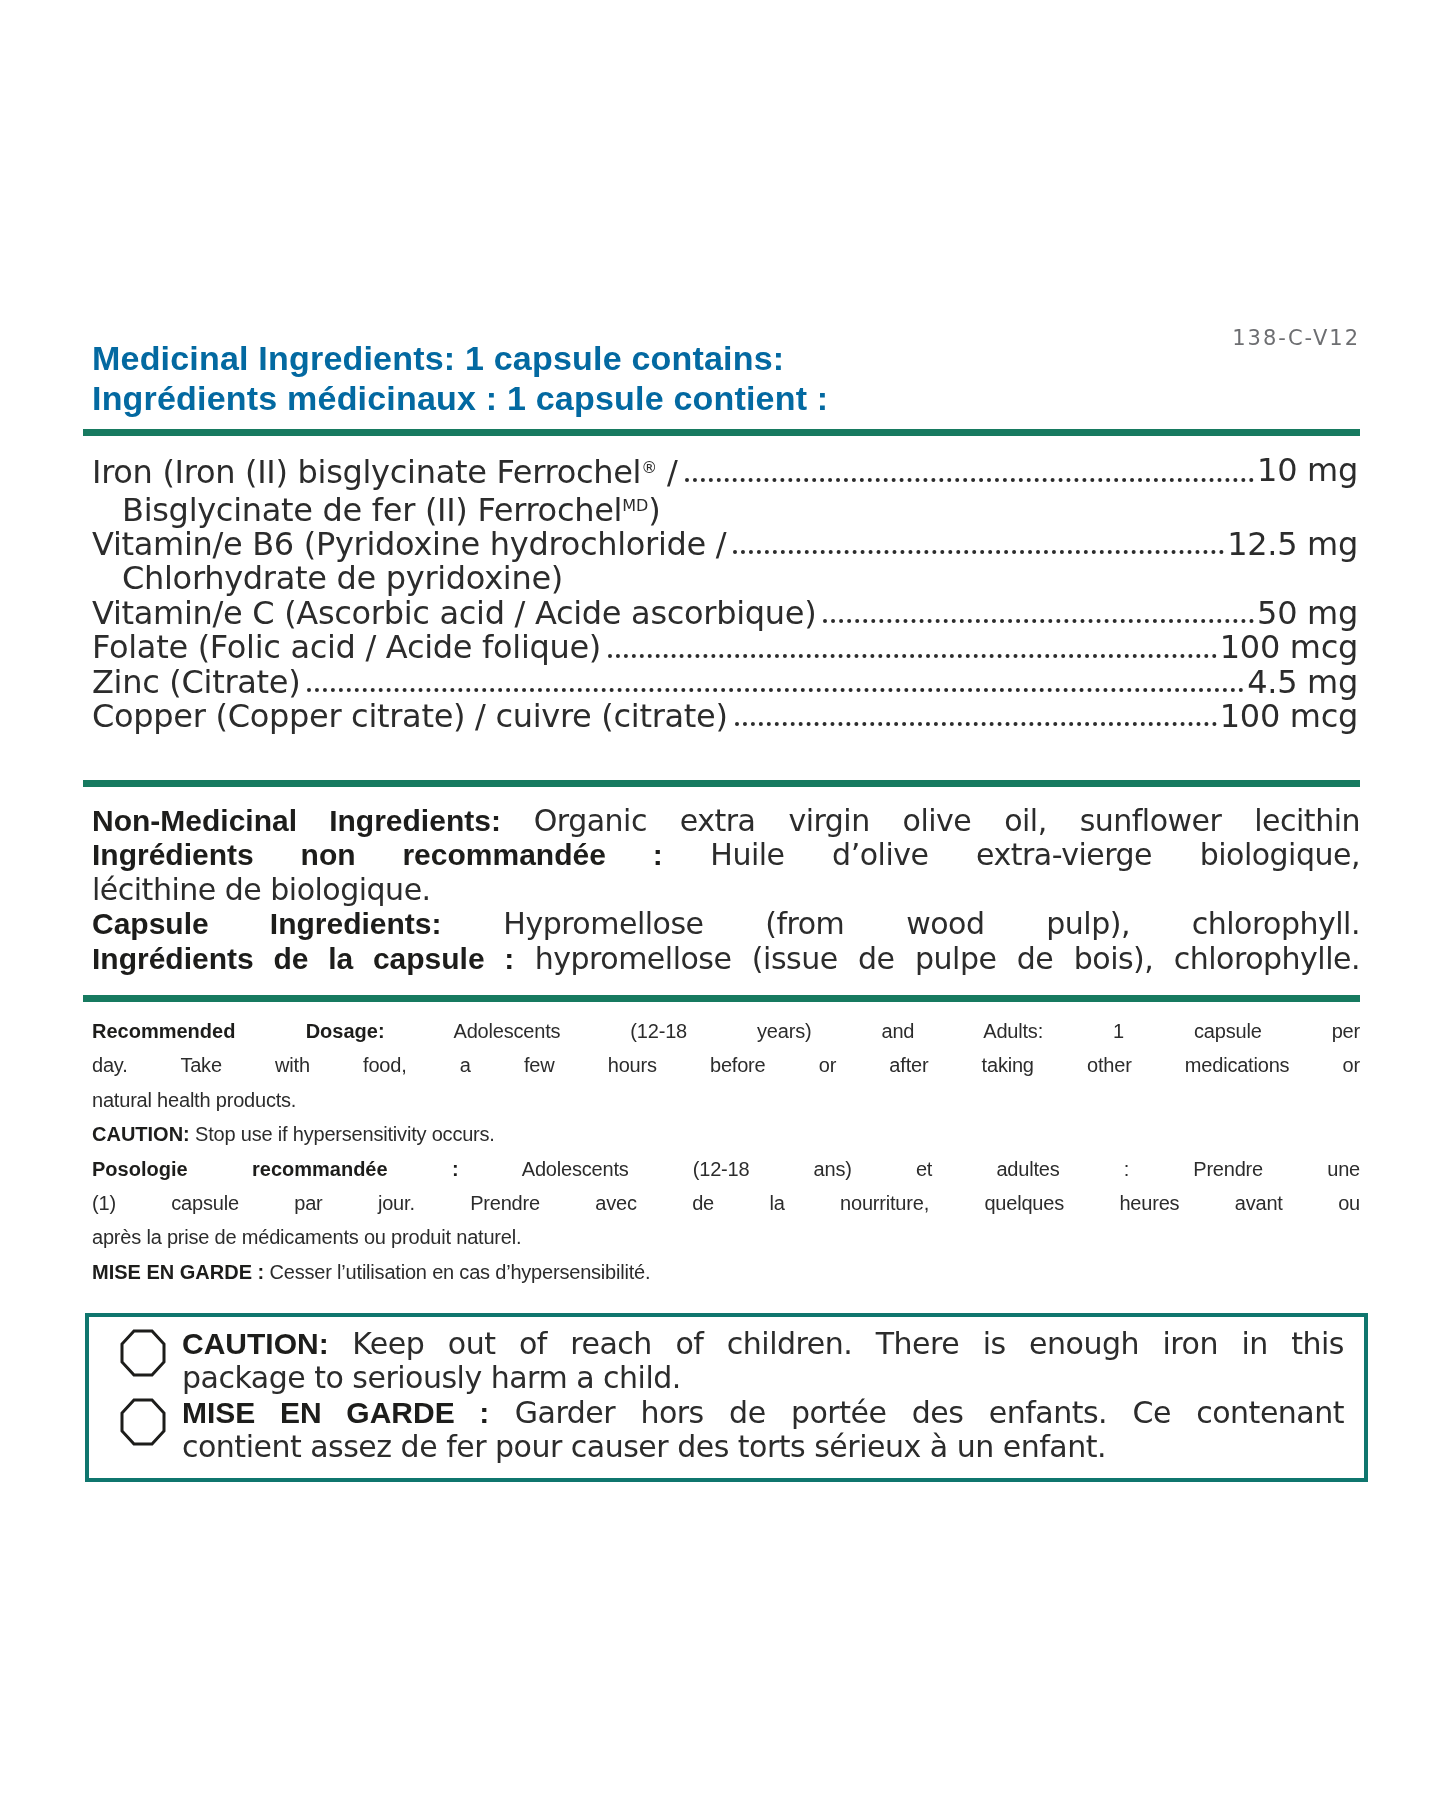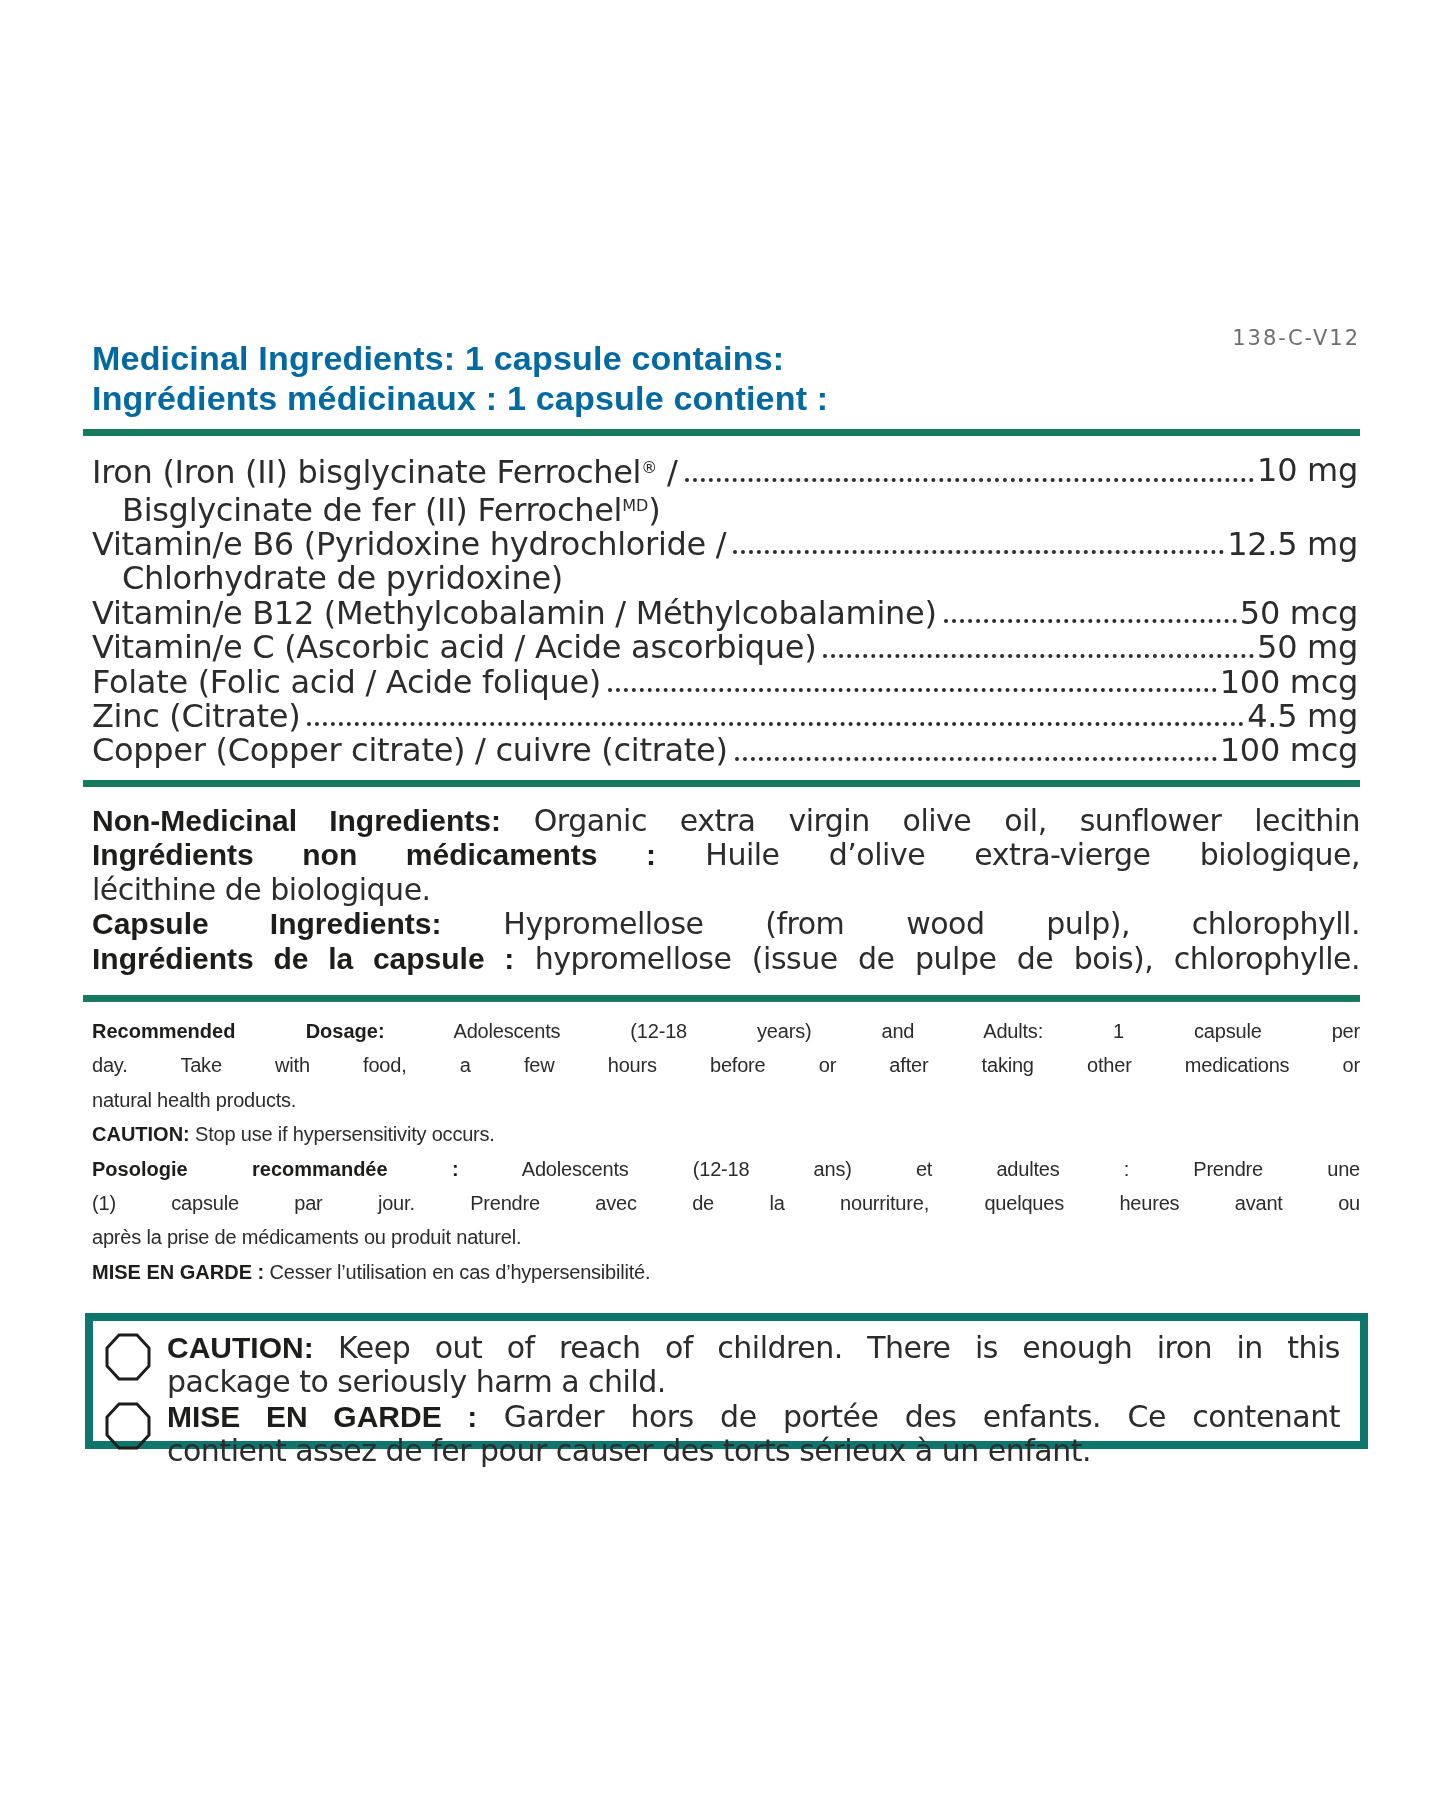--- a/index.html
+++ b/index.html
@@ -26,22 +26,22 @@
   .block{position:absolute;left:9px;right:0;}
   .wide-text{font-family:"DejaVu Sans",sans-serif;font-size:30px;line-height:34.4px;
         color:#2C2C2C;letter-spacing:-.5px;}
   #nonmed{top:804px;}
   #dosage{top:1014px;font-family:"Liberation Sans",sans-serif;font-size:20px;
         line-height:34.4px;color:#2C2C2C;letter-spacing:-.2px;}
   .pline{white-space:normal;}
   .pline.fill{text-align:justify;text-align-last:justify;}
   .lead{font-family:"Liberation Sans",sans-serif;font-weight:700;color:#1D1D1B;letter-spacing:0;}
 
-  .cbox{position:absolute;top:1313px;left:2px;width:1283px;height:136px;
-        box-sizing:border-box;border:8px solid #0f766e;padding:10px 20px 0 8px;}
+  .cbox{position:absolute;top:1313px;left:2px;width:1283px;height:169px;
+        box-sizing:border-box;border:4px solid #0f766e;padding:10px 20px 0 27px;}
   .bullet{display:flex;}
   .bicon{width:46px;height:48px;flex:none;margin:2px 16px 0 4px;}
   .btext{flex:1;}
 </style>
 </head>
 <body>
 
 <div class="page">
   <div class="code">138-C-V12</div>
 
@@ -59,25 +59,20 @@
         <span class="amt">10 mg</span>
       </div>
       <div class="cont">Bisglycinate de fer (II) Ferrochel<sup>MD</sup>)</div>
       <div class="irow">
         <span class="iname">Vitamin/e B6 (Pyridoxine hydrochloride /</span>
         <span class="dots"></span>
         <span class="amt">12.5 mg</span>
       </div>
       <div class="cont">Chlorhydrate de pyridoxine)</div>
       <div class="irow">
-        <span class="iname">Vitamin/e B12 (Methylcobalamin / Méthylcobalamine) </span>
-        <span class="dots"></span>
-        <span class="amt">50 mcg</span>
-      </div>
-      <div class="irow">
         <span class="iname">Vitamin/e C (Ascorbic acid / Acide ascorbique)</span>
         <span class="dots"></span>
         <span class="amt">50 mg</span>
       </div>
       <div class="irow">
         <span class="iname">Folate (Folic acid / Acide folique)</span>
         <span class="dots"></span>
         <span class="amt">100 mcg</span>
       </div>
       <div class="irow">
@@ -89,21 +84,21 @@
         <span class="iname">Copper (Copper citrate) / cuivre (citrate) </span>
         <span class="dots"></span>
         <span class="amt">100 mcg</span>
       </div>
     </div>
 
   <div class="rule r2"></div>
 
   <div class="block wide-text" id="nonmed">
       <div class="pline fill"><span class="lead">Non-Medicinal Ingredients:</span> Organic extra virgin olive oil, sunflower lecithin</div>
-      <div class="pline fill"><span class="lead">Ingrédients non médicaments :</span> Huile d’olive extra-vierge biologique,</div>
+      <div class="pline fill"><span class="lead">Ingrédients non recommandée :</span> Huile d’olive extra-vierge biologique,</div>
       <div class="pline">lécithine de biologique.</div>
       <div class="pline fill"><span class="lead">Capsule Ingredients:</span> Hypromellose (from wood pulp), chlorophyll.</div>
       <div class="pline fill"><span class="lead">Ingrédients de la capsule :</span> hypromellose (issue de pulpe de bois), chlorophylle.</div>
     </div>
 
   <div class="rule r3"></div>
 
   <div class="block" id="dosage">
       <div class="pline fill"><span class="lead">Recommended Dosage:</span> Adolescents (12-18 years) and Adults: 1 capsule per</div>
       <div class="pline fill">day. Take with food, a few hours before or after taking other medications or</div>

